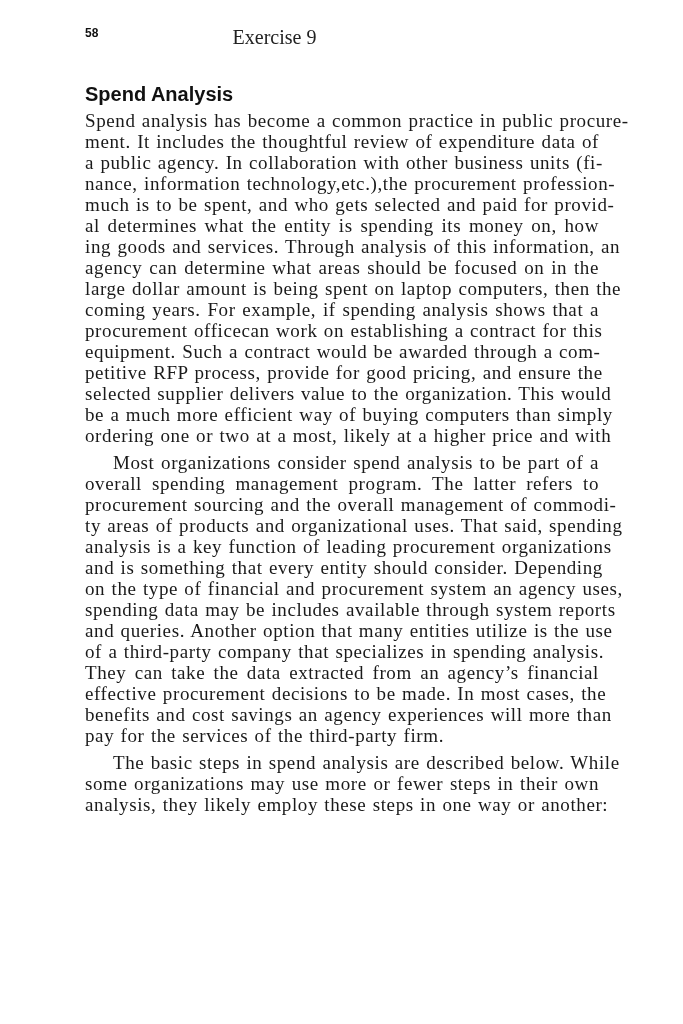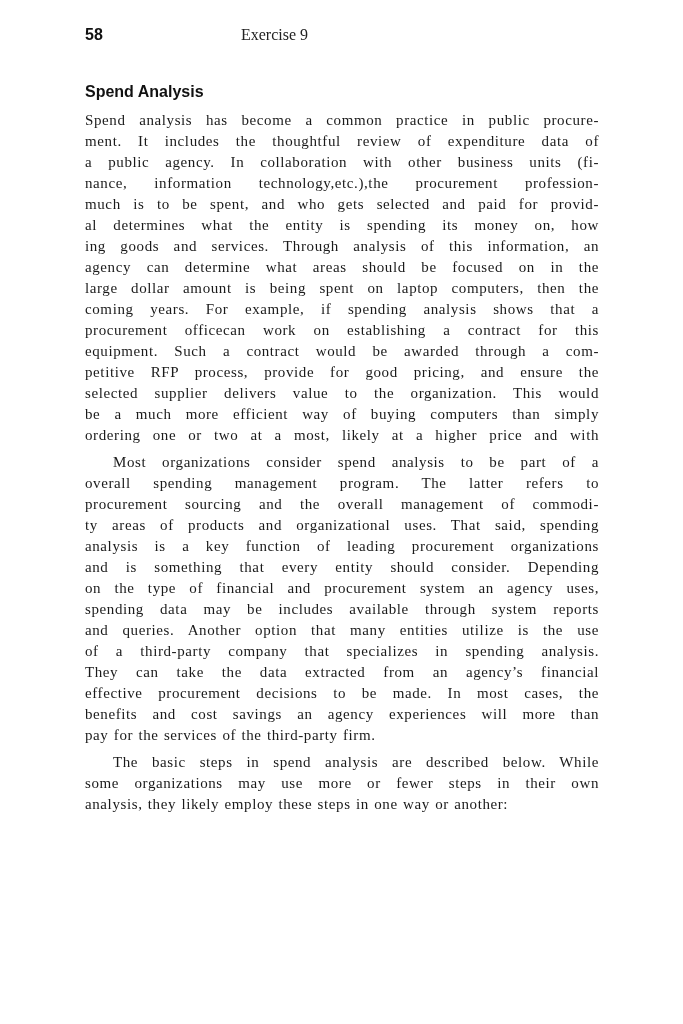--- a/index.html
+++ b/index.html
@@ -1,34 +1,34 @@
 <!DOCTYPE html>
 <html><head>
 <meta charset="utf-8">
 <style>
   html, body { margin: 0; padding: 0; background: #ffffff; }
   body { width: 683px; height: 1024px; position: relative; overflow: hidden; }
   .page { position: absolute; left: 0; top: 0; width: 683px; height: 1024px; }
   .page-number {
     position: absolute; left: 85px; top: 26px;
     font-family: "Liberation Sans", sans-serif; font-weight: bold;
-    font-size: 16px; color: #111;
+    font-size: 12px; color: #111;
   }
   .running-head {
     position: absolute; left: 0; width: 549px; top: 26px; text-align: center;
-    font-family: "Liberation Serif", serif; font-size: 16px; color: #222;
+    font-family: "Liberation Serif", serif; font-size: 20px; color: #222;
   }
   .section-title {
     position: absolute; left: 85px; top: 83px;
     font-family: "Liberation Sans", sans-serif; font-weight: bold;
-    font-size: 16px; color: #111;
+    font-size: 20px; color: #111;
   }
   .body-text {
     position: absolute; left: 85px; top: 110px; width: 514px;
-    font-family: "Liberation Serif", serif; font-size: 15px; color: #1a1a1a;
+    font-family: "Liberation Serif", serif; font-size: 19px; color: #1a1a1a;
   }
   .para { margin: 0 0 6px 0; }
   .line {
     display: block; height: 21px; line-height: 21px;
     text-align: justify; text-align-last: justify; white-space: nowrap;
     letter-spacing: 0.6px; word-spacing: 1px;
   }
   .line.last { text-align-last: left; }
   .line.indent { padding-left: 28px; }
 </style>

